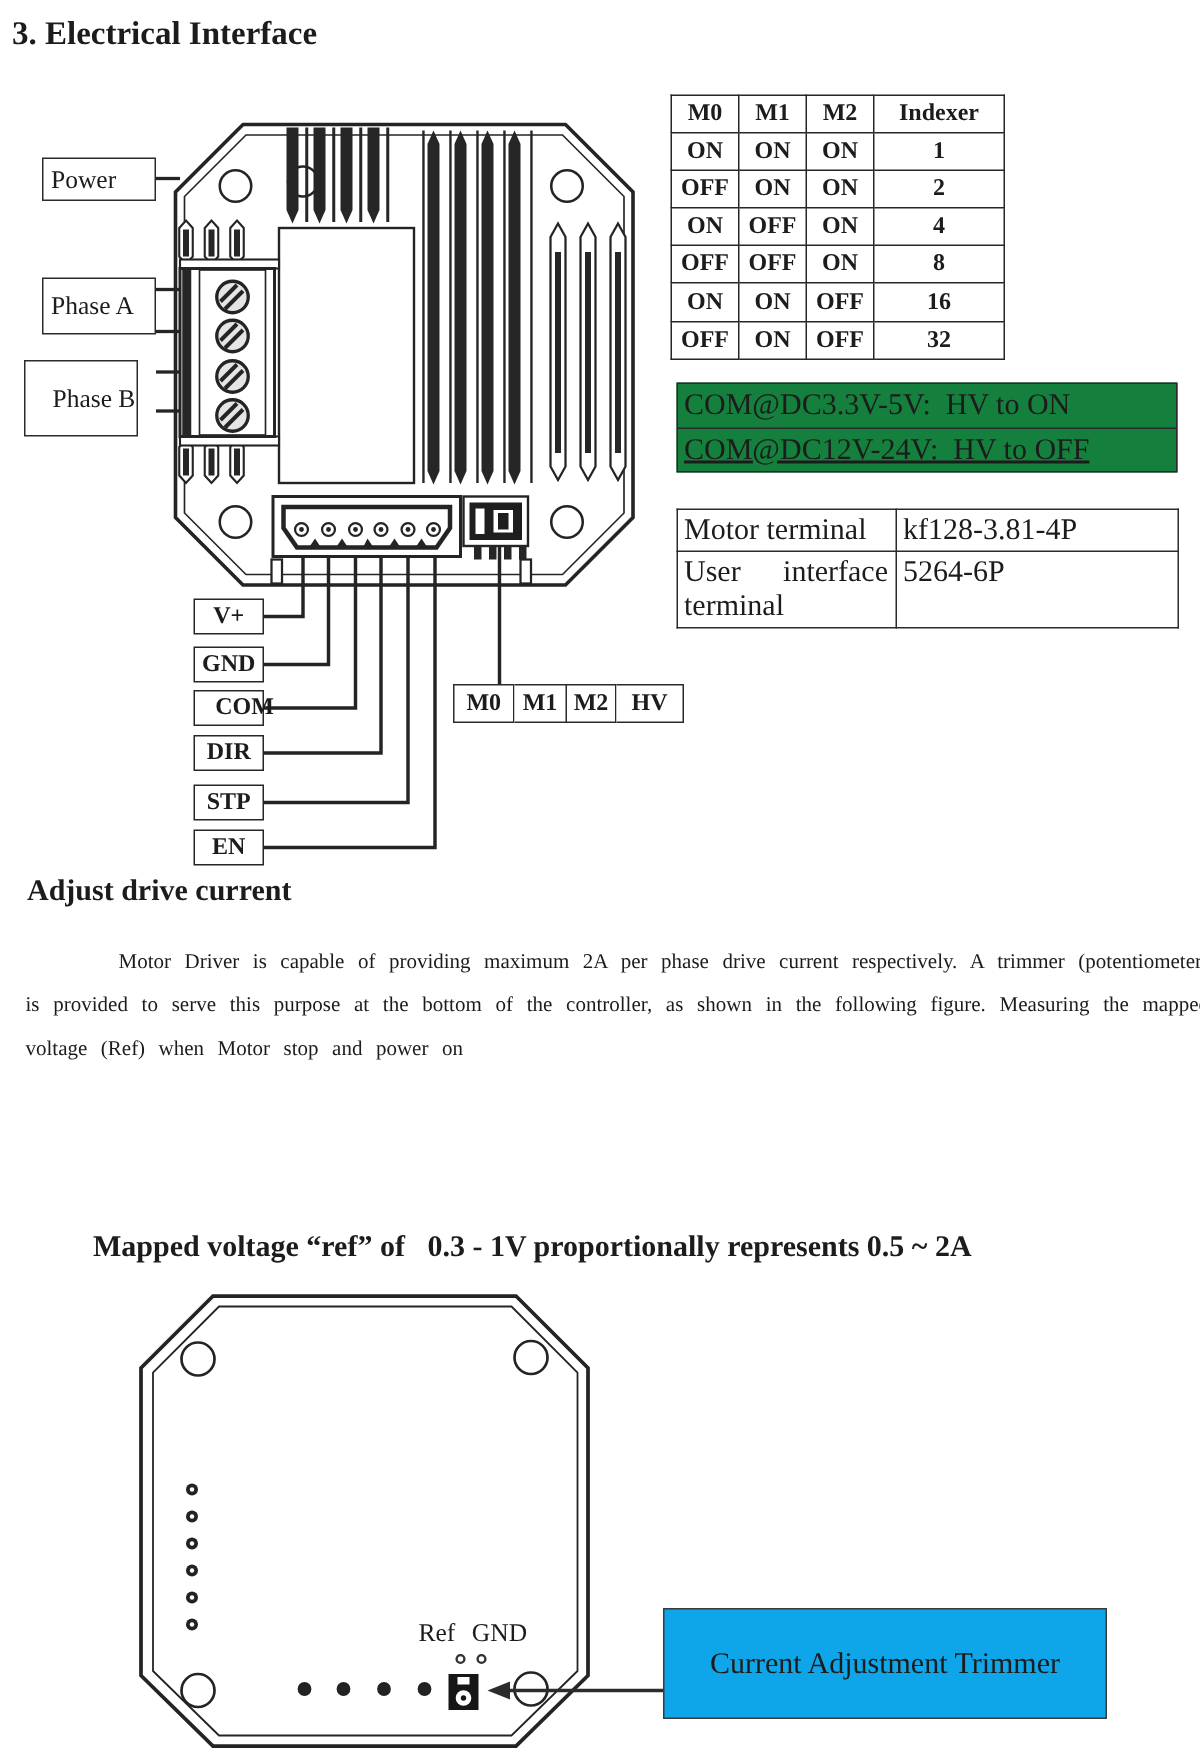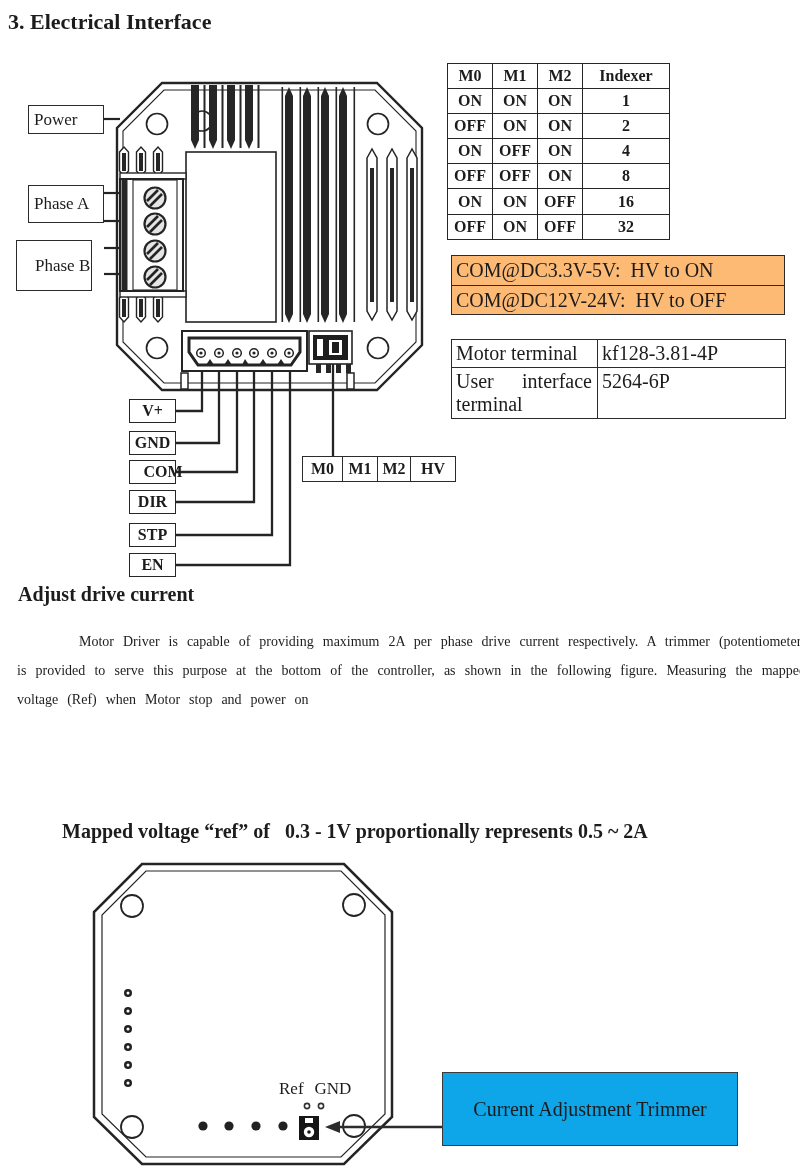--- a/index.html
+++ b/index.html
@@ -14,23 +14,23 @@
   .modestrip{position:absolute;left:302px;top:456px;display:flex;}
   .modecell{border:1.4px solid #2b2b2b;border-left-width:0;height:26px;display:flex;
             align-items:center;justify-content:center;font-weight:bold;font-size:16px;
             box-sizing:border-box;background:#fff;}
   .modecell:first-child{border-left-width:1.4px;}
   table.idx{position:absolute;left:447px;top:63px;border-collapse:collapse;
             font-family:inherit;}
   table.idx td{border:1.4px solid #262626;text-align:center;font-weight:bold;
                font-size:16px;height:24.1px;padding:0;}
   .comtable{position:absolute;left:451px;top:255px;width:334px;border:1.3px solid #2b2b2b;
-            box-sizing:border-box;background:#fdba74;}
+            box-sizing:border-box;background:#15803d;}
   .comrow{font-size:20px;height:28.5px;line-height:28.5px;padding-left:4px;white-space:pre;}
-  .comrow+.comrow{border-top:1.3px solid #2b2b2b;}
+  .comrow+.comrow{border-top:1.3px solid #2b2b2b;text-decoration:underline;}
   table.term{position:absolute;left:451px;top:339px;border-collapse:collapse;}
   table.term td{border:1.4px solid #2b2b2b;font-size:20px;line-height:23px;
                 vertical-align:top;padding:2px 5px 2px 4px;}
   td.term-label{width:136px;}
   td.term-value{width:178px;}
   .justify-cell{text-align:justify;text-align-last:auto;}
   .h-title{position:absolute;left:8px;top:9px;font-weight:bold;font-size:22px;}
   .h-sub{position:absolute;left:18px;top:583px;font-weight:bold;font-size:20px;}
   .para{position:absolute;left:6px;top:627px;width:789px;font-size:14px;line-height:29px;
         text-align:justify;text-indent:62px;word-spacing:5.5px;margin-left:11px;}

